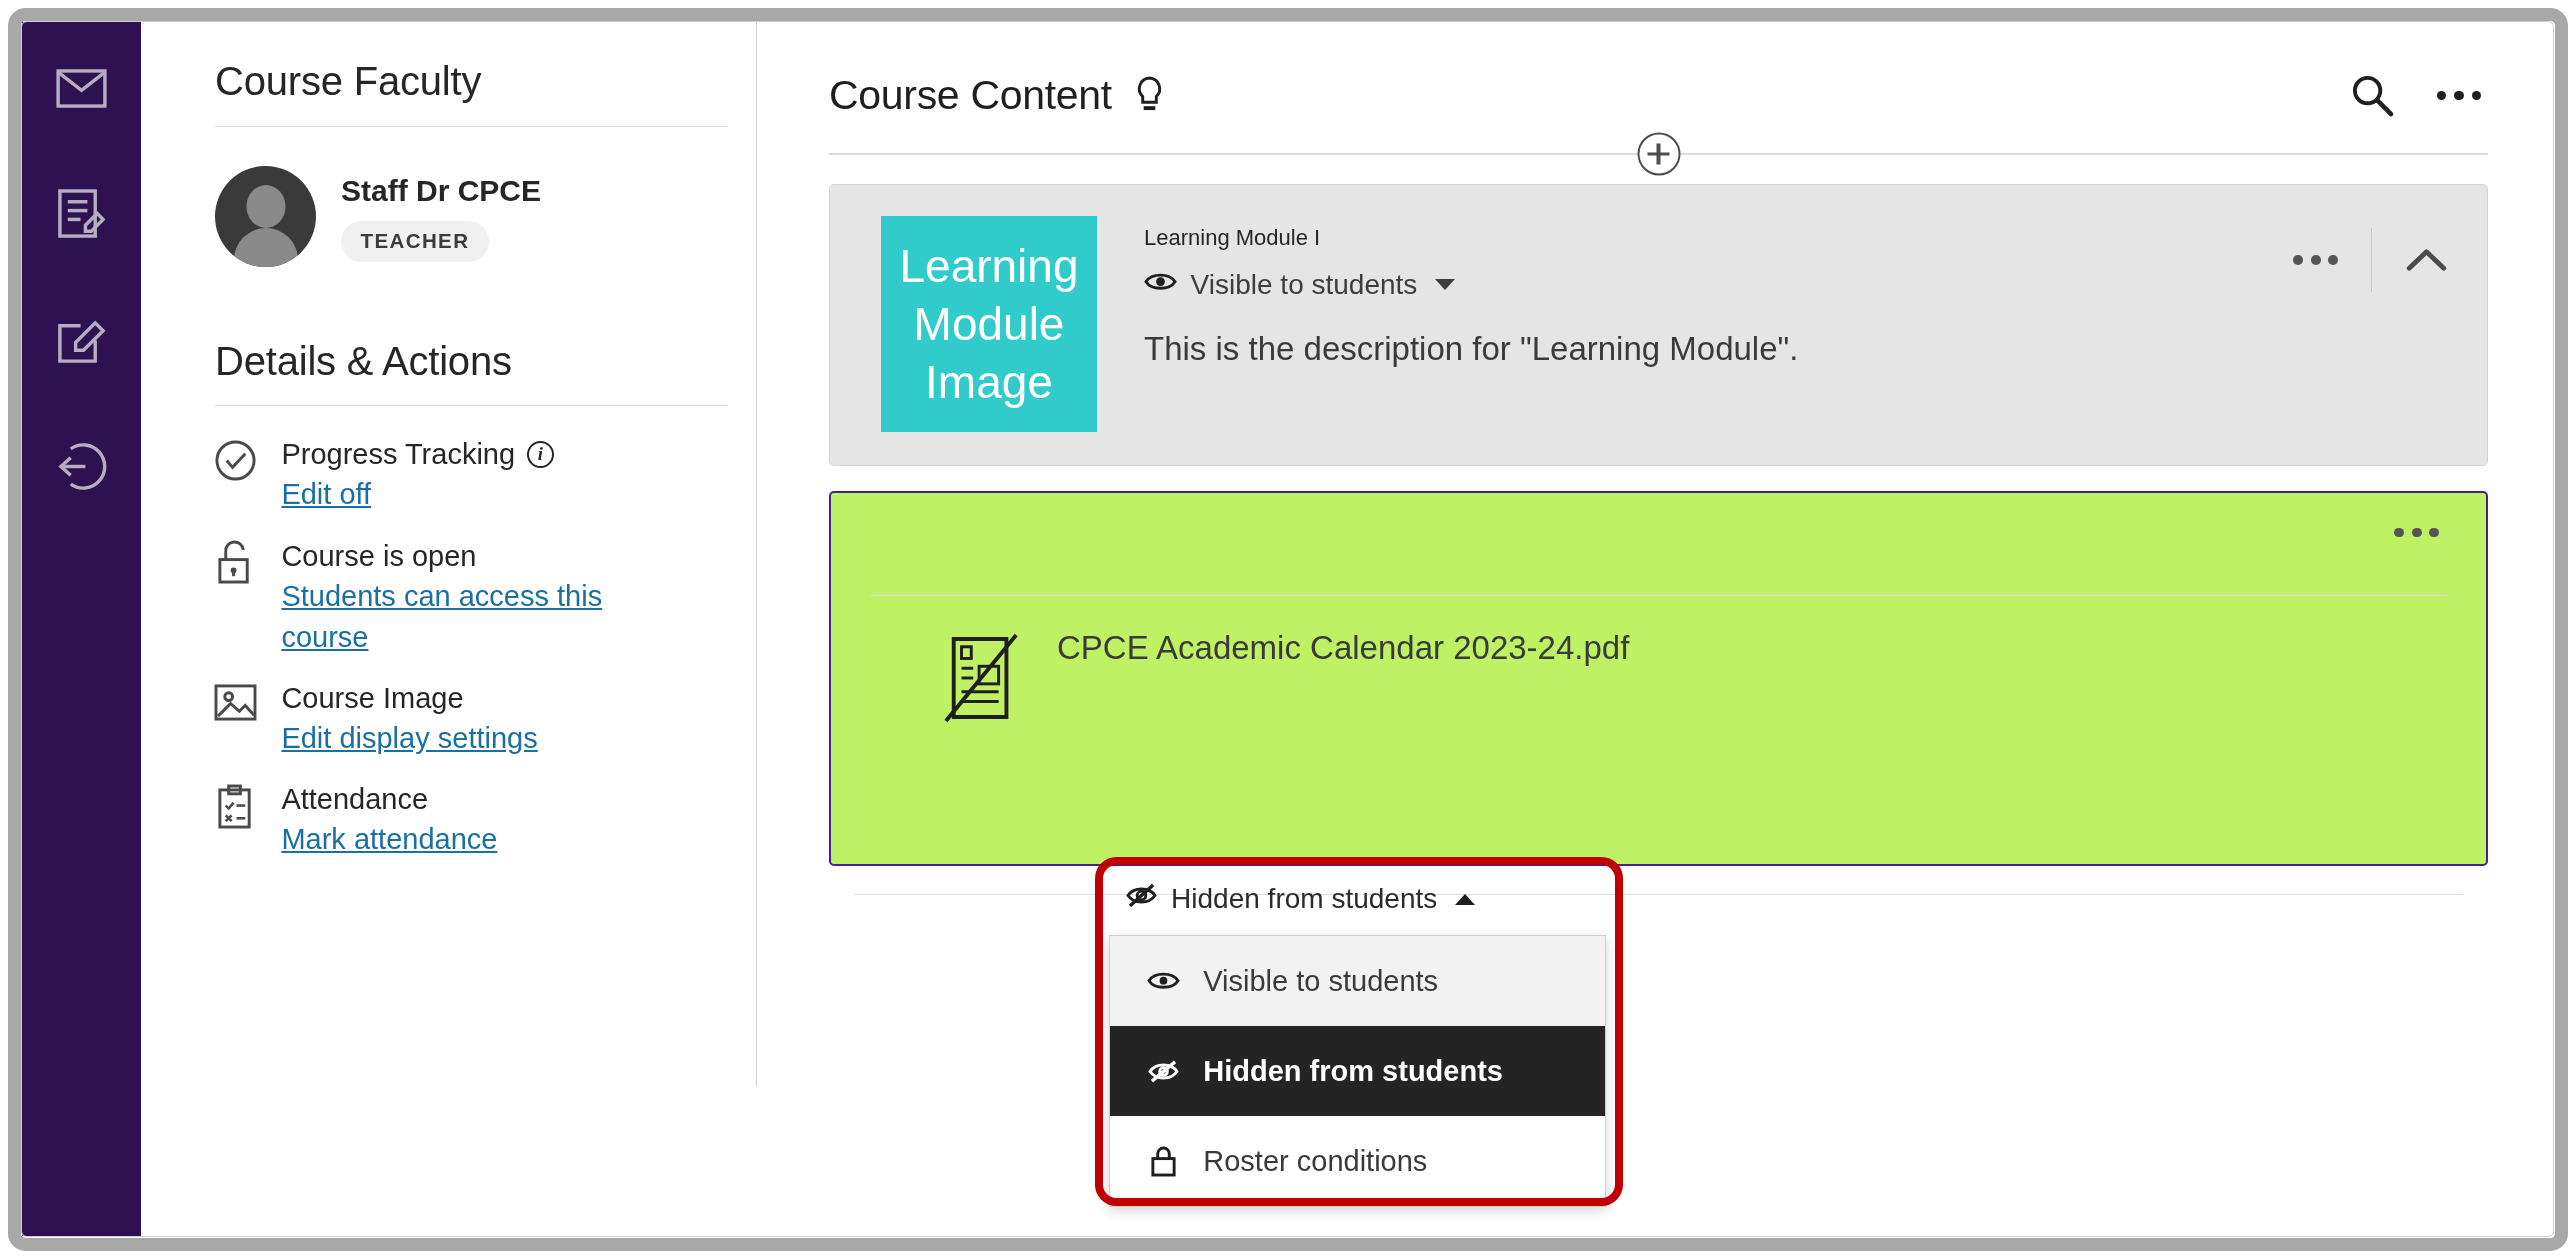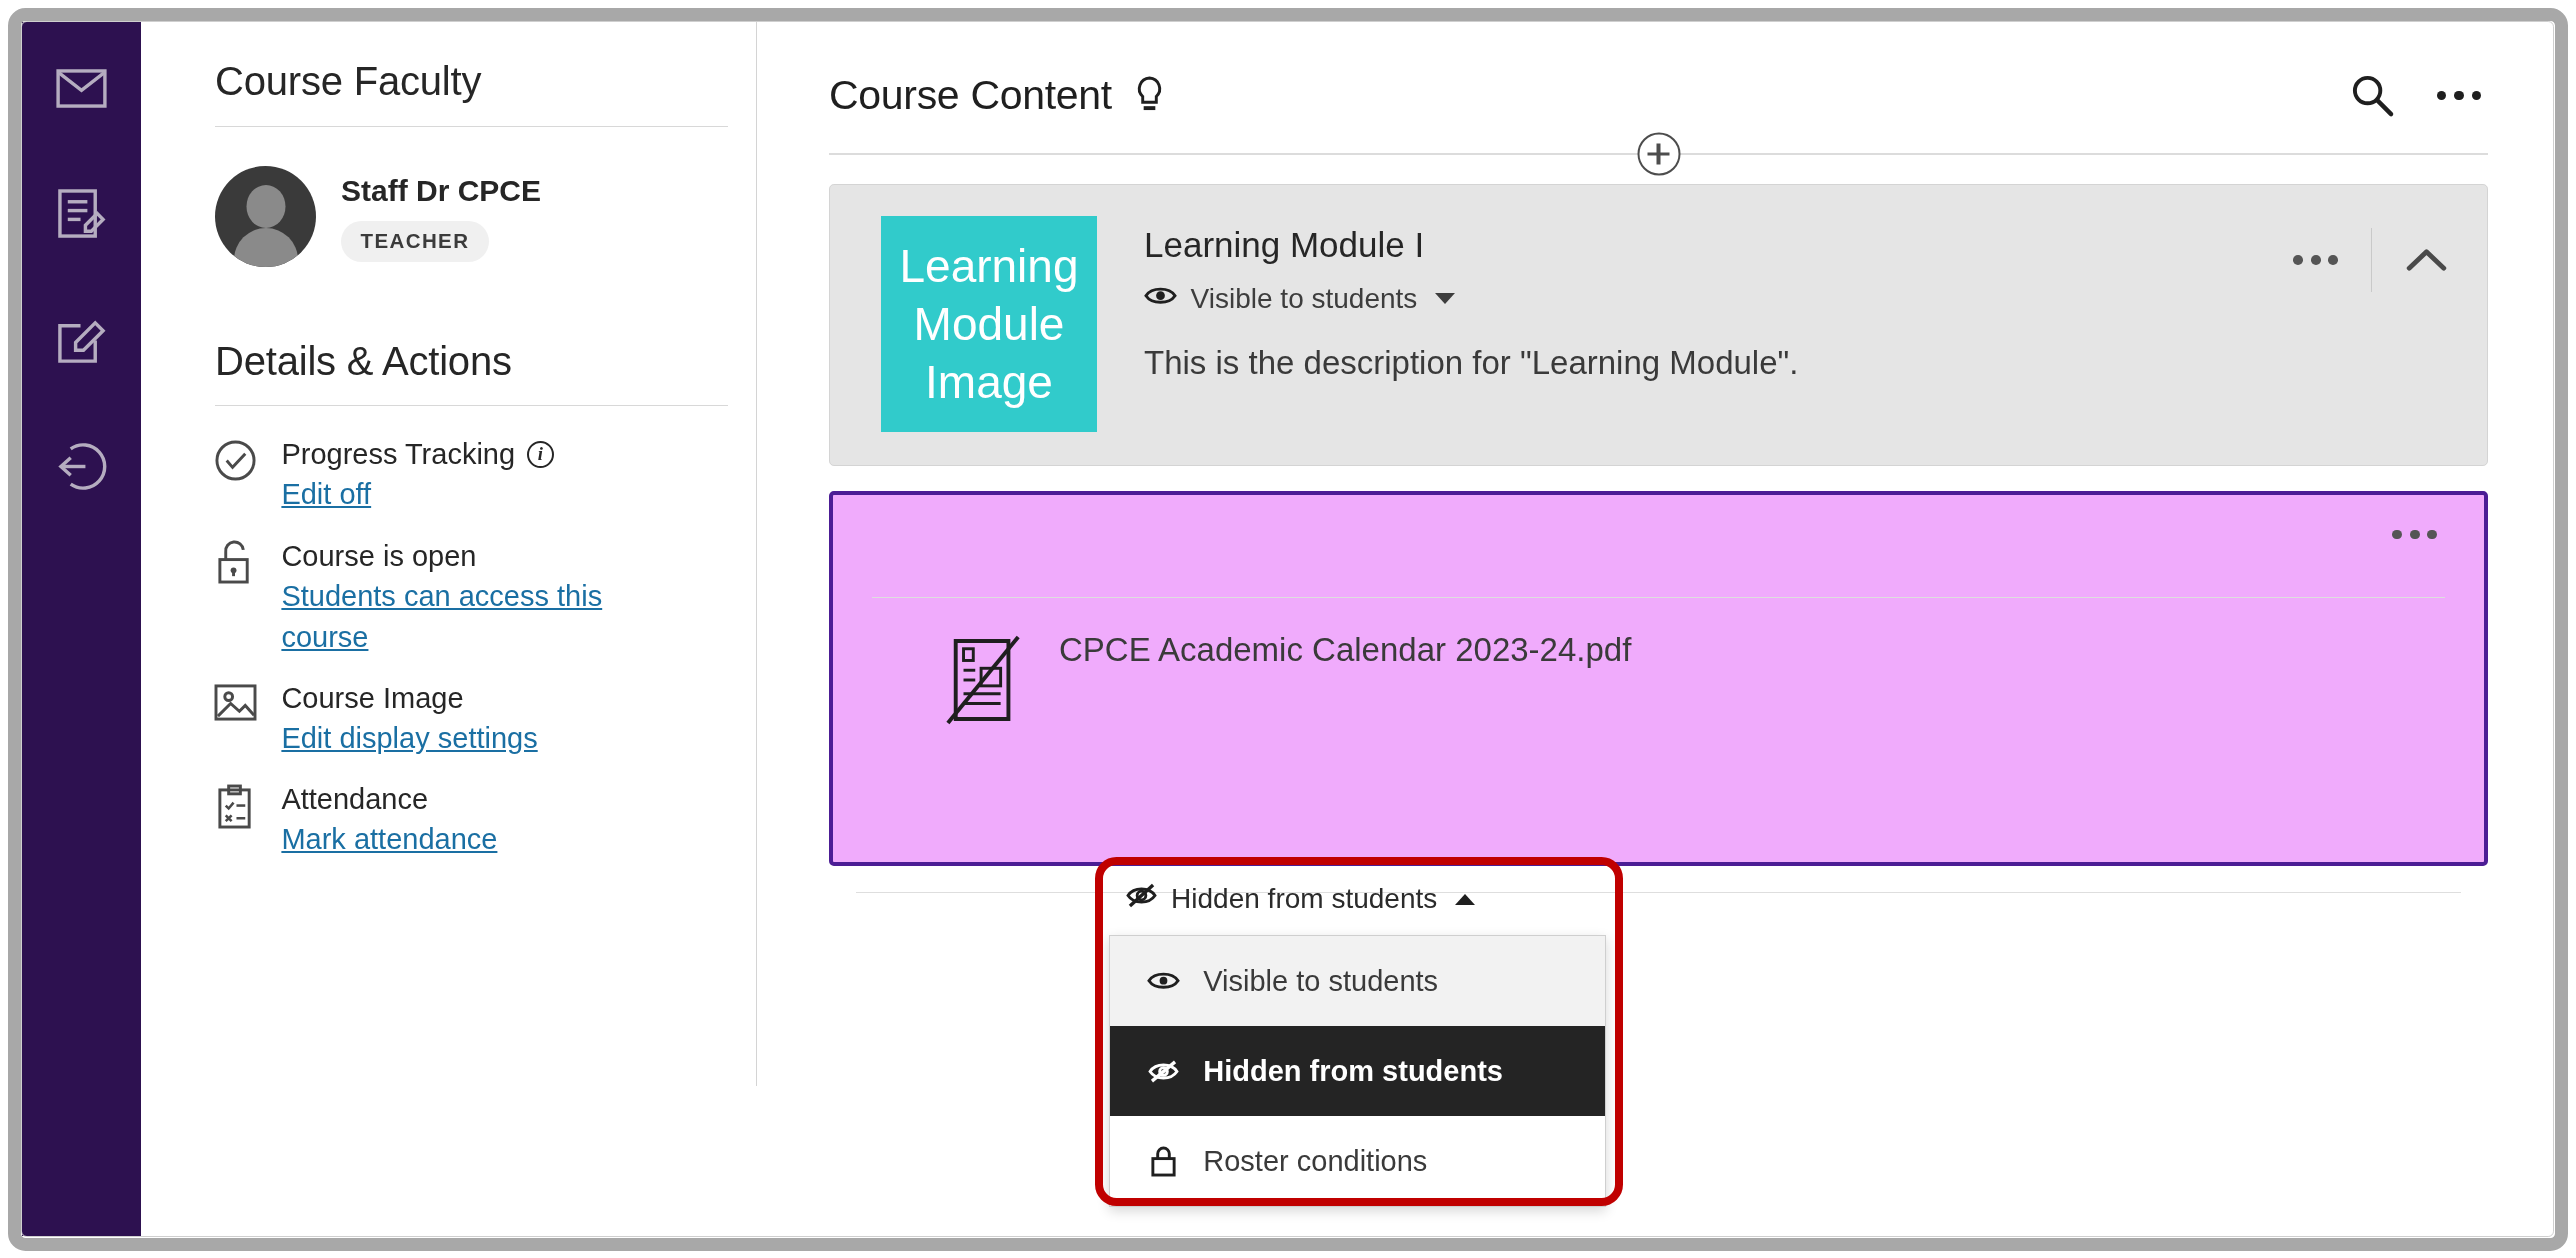--- a/index.html
+++ b/index.html
@@ -246,21 +246,21 @@
     line-height: 58px;
     font-weight: 400;
     display: flex; flex-direction: column;
     align-items: center; justify-content: center;
     text-align: center;
     flex: none;
     padding: 5.8px;
   }
   #module-info { margin-left: 47px; padding-top: 9.7px; flex: 1; }
   #module-title {
-    font-size: 35px; color: #262626; font-weight: 400;
+    font-size: 22px; color: #262626; font-weight: 400;
   }
   .vis-pill {
     display: inline-flex; align-items: center; gap: 13.6px;
     margin-top: 17.5px;
     font-size: 28px; color: #3d3d3d;
     cursor: pointer;
   }
   .caret-down {
     width: 0; height: 0;
     border-left: 10.7px solid transparent;
@@ -291,23 +291,23 @@
   .chevron-up-icon {
     width: 43px; height: 27px;
     display: flex; align-items: center; justify-content: center;
     cursor: pointer;
   }
 
   
   #file-card {
     margin-top: 25px;
     width: 1659px;
-    border: 4px solid #4c1d95;
+    border: 2px solid #4c1d95;
     border-radius: 4.9px;
-    background: #f0abfc;
+    background: #bef264;
     height: 375px;
     position: relative;
   }
   #file-inner-rule {
     position: absolute;
     left: 39px; right: 39px; top: 102px;
     height: 1px; background: #dedede;
   }
   #file-row {
     position: absolute;

